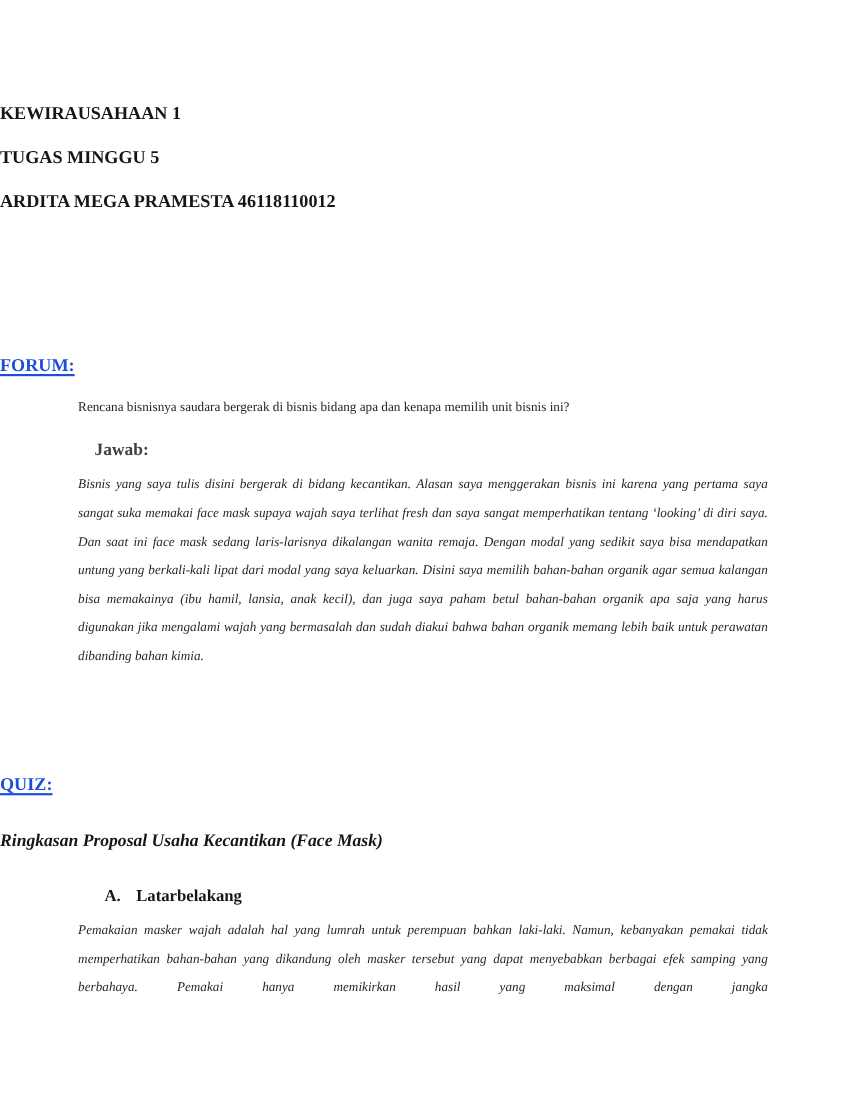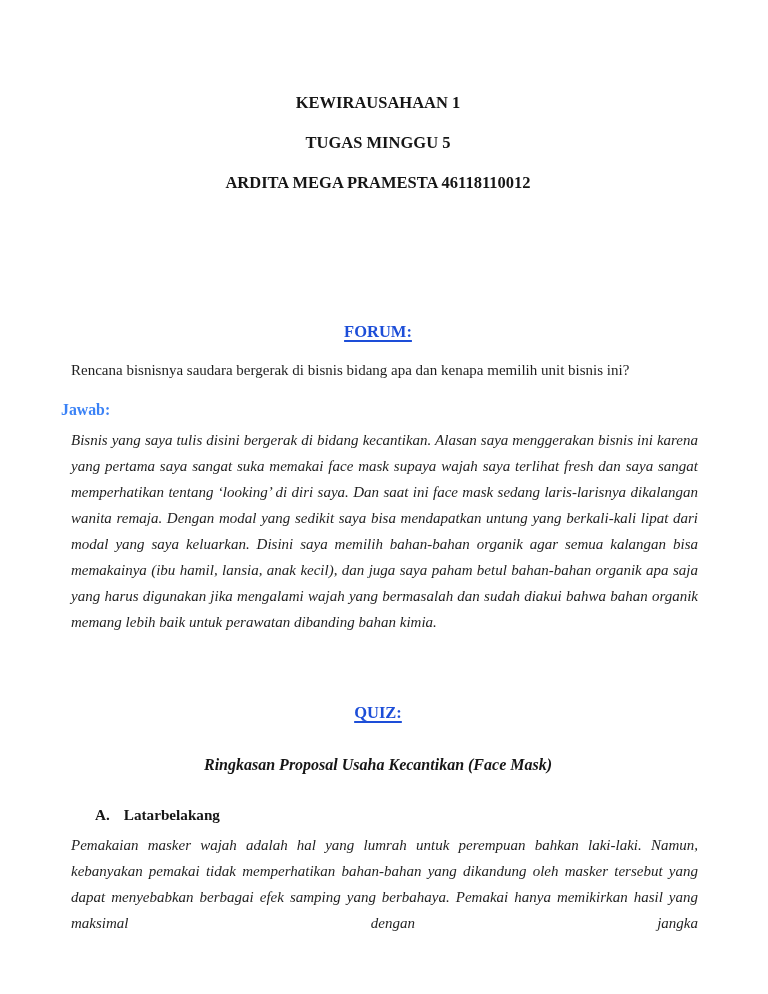--- a/index.html
+++ b/index.html
@@ -11,40 +11,40 @@
     position: relative;
     width: 768px;
     height: 994px;
     margin: 0 auto;
     background: #ffffff;
     font-family: "Liberation Serif", serif;
     color: #1f1f1f;
     overflow: hidden;
   }
   .abs { position: absolute; }
-  .center { left: 0; right: 12px; text-align: center; }
+  .center { left: 0; right: 12px; text-align: left; }
   .h-line {
     font-weight: bold;
     font-size: 16.5px;
     line-height: 22px;
     color: #161616;
   }
   .section-heading {
     font-weight: bold;
     font-size: 16.5px;
     line-height: 22px;
     color: #1d4ed8;
   }
   .section-heading .u {
     text-decoration: underline;
     text-decoration-thickness: 1.5px;
     text-underline-offset: 3px;
   }
   .body-text {
-    font-size: 15px;
+    font-size: 12px;
     line-height: 26px;
   }
   .para {
     left: 71px;
     width: 627px;
     text-align: justify;
     font-style: italic;
   }
   .para-last-justified {
     text-align-last: justify;
@@ -77,21 +77,21 @@
 
   <div class="abs center h-line" style="top: 172px;">ARDITA MEGA PRAMESTA 46118110012</div>
 
 
   <div class="abs center section-heading" style="top: 321px;">
     <span class="u">FORUM:</span>
   </div>
 
   <div class="abs body-text" style="top: 357px; left: 71px; width: 627px;">Rencana bisnisnya saudara bergerak di bisnis bidang apa dan kenapa memilih unit bisnis ini?</div>
 
-  <div class="abs bold body-text" style="top: 397px; left: 61px; font-size: 15.8px; color: #3b82f6;">Jawab:</div>
+  <div class="abs bold body-text" style="top: 397px; left: 86px; font-size: 15.8px; color: #404040;">Jawab:</div>
 
   <div class="abs para body-text" style="top: 427px;">Bisnis yang saya tulis disini bergerak di bidang kecantikan. Alasan saya menggerakan bisnis ini karena yang pertama saya sangat suka memakai face mask supaya wajah saya terlihat fresh dan saya sangat memperhatikan tentang ‘looking’ di diri saya. Dan saat ini face mask sedang laris-larisnya dikalangan wanita remaja. Dengan modal yang sedikit saya bisa mendapatkan untung yang berkali-kali lipat dari modal yang saya keluarkan. Disini saya memilih bahan-bahan organik agar semua kalangan bisa memakainya (ibu hamil, lansia, anak kecil), dan juga saya paham betul bahan-bahan organik apa saja yang harus digunakan jika mengalami wajah yang bermasalah dan sudah diakui bahwa bahan organik memang lebih baik untuk perawatan dibanding bahan kimia.</div>
 
   <div class="abs center quiz-subtitle" style="top: 754px;">Ringkasan Proposal Usaha Kecantikan (Face Mask)</div>
 
   <div class="abs center section-heading" style="top: 702px;">
     <span class="u">QUIZ:</span>
   </div>
 
   <div class="abs section-a" style="top: 804px; left: 95px;">

